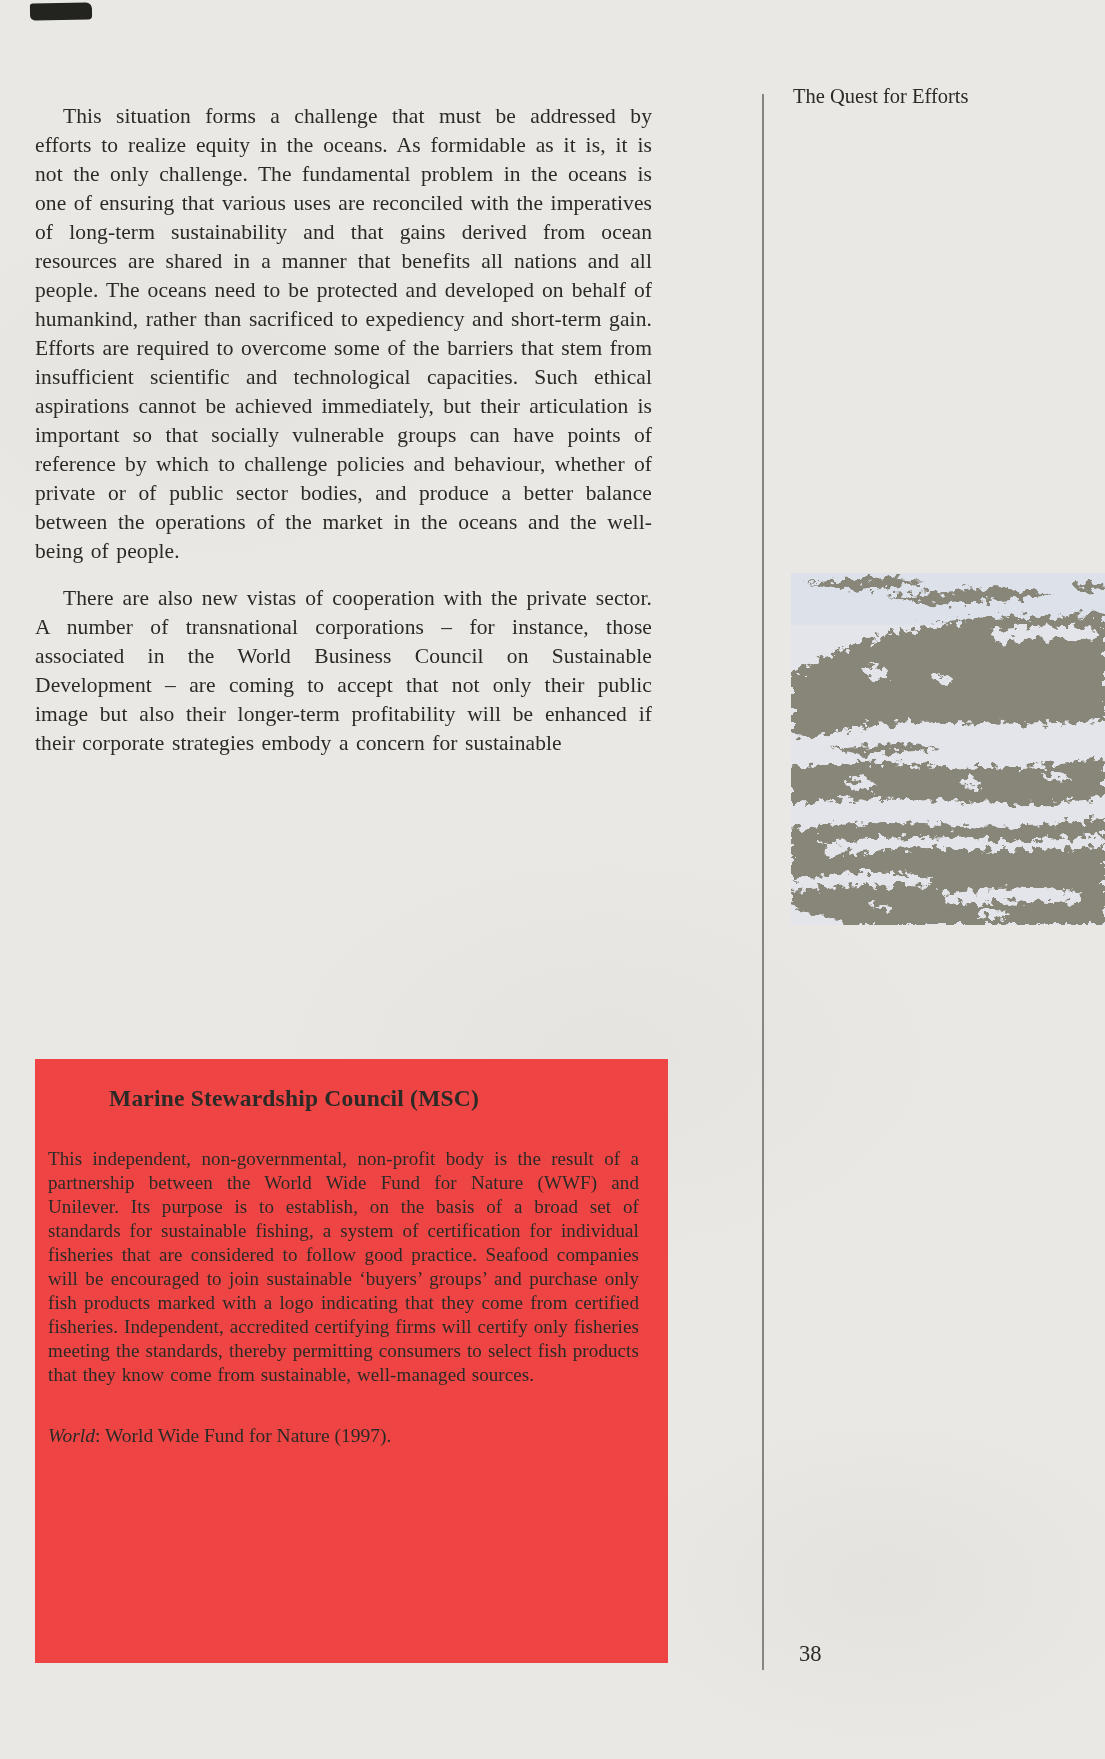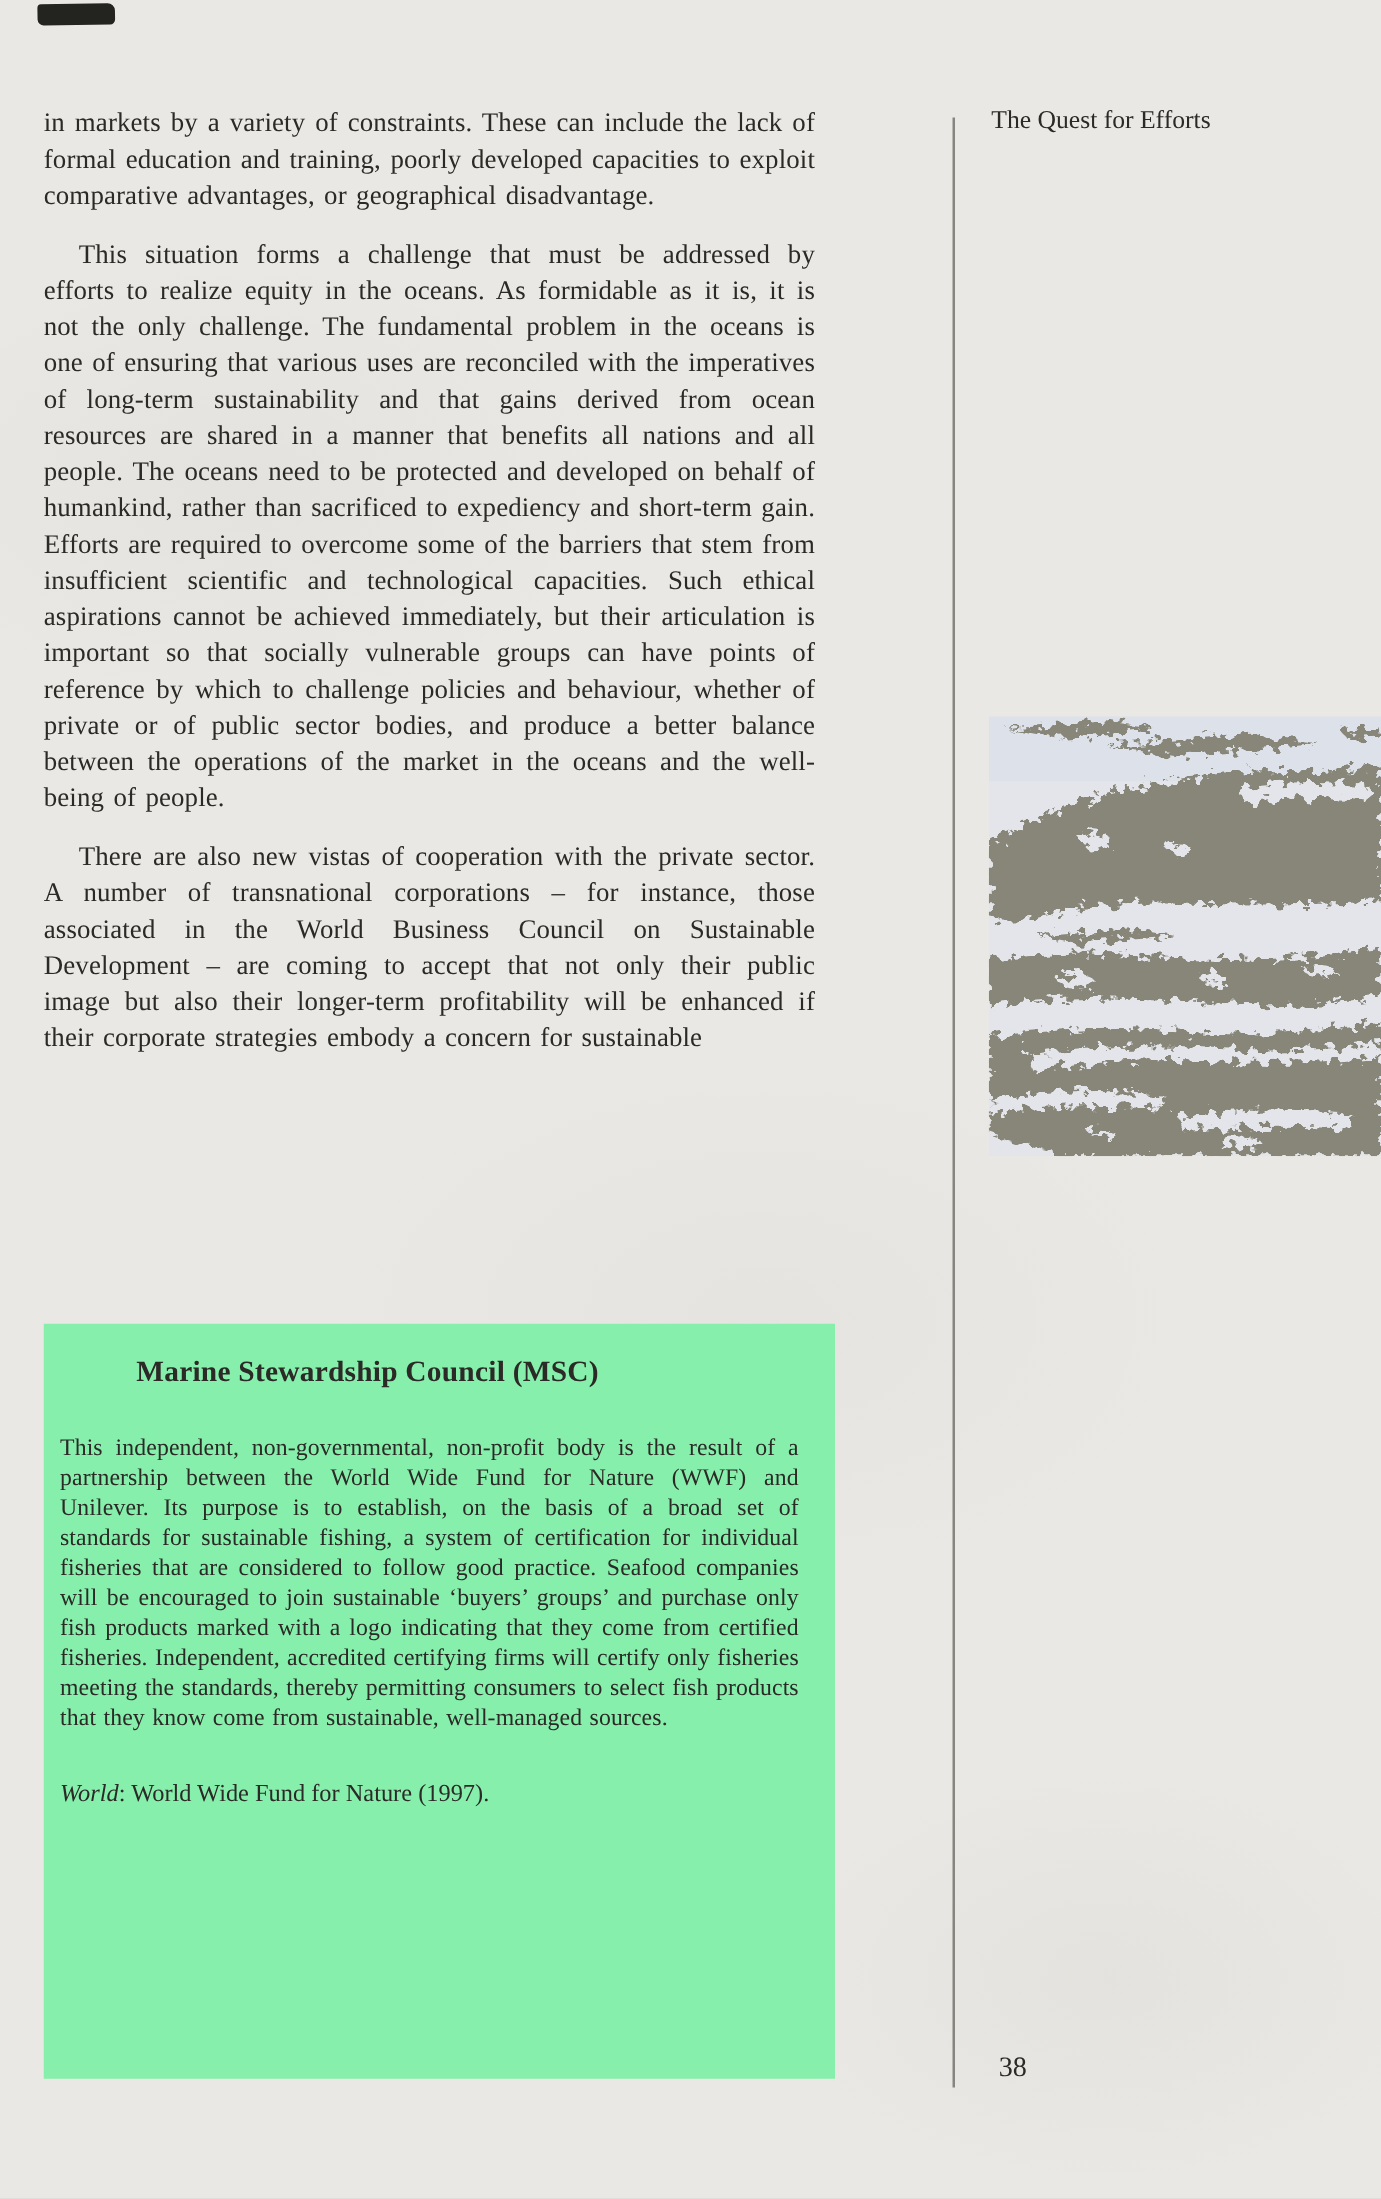--- a/index.html
+++ b/index.html
@@ -40,21 +40,21 @@
     position:absolute;left:793px;top:84px;width:200px;
     font-size:20.5px;line-height:24px;white-space:nowrap;
   }
   .wave-figure{
     position:absolute;left:791px;top:573px;width:314px;height:352px;
     overflow:hidden;
   }
   .wave-figure svg{display:block;width:100%;height:100%;}
   .msc-box{
     position:absolute;left:35px;top:1059px;width:633px;height:604px;
-    background:#86efac;
+    background:#ef4444;
     box-sizing:border-box;
     padding:24px 16px 0 13px;
   }
   .msc-box h2{
     margin:0 0 0 0;
     padding-right:112px;
     text-align:center;
     font-size:23.5px;line-height:30px;
     font-weight:bold;
     letter-spacing:0.2px;
@@ -75,21 +75,20 @@
   }
 </style>
 </head>
 <body>
 
 <div class="page">
 
   <div class="scan-smudge"></div>
 
   <div class="main-col">
-    <p>in markets by a variety of constraints. These can include the lack of formal education and training, poorly developed capacities to exploit comparative advantages, or geographical disadvantage.</p>
     <p class="indent">This situation forms a challenge that must be addressed by efforts to realize equity in the oceans. As formidable as it is, it is not the only challenge. The fundamental problem in the oceans is one of ensuring that various uses are reconciled with the imperatives of long-term sustainability and that gains derived from ocean resources are shared in a manner that benefits all nations and all people. The oceans need to be protected and developed on behalf of humankind, rather than sacrificed to expediency and short-term gain. Efforts are required to overcome some of the barriers that stem from insufficient scientific and technological capacities. Such ethical aspirations cannot be achieved immediately, but their articulation is important so that socially vulnerable groups can have points of reference by which to challenge policies and behaviour, whether of private or of public sector bodies, and produce a better balance between the operations of the market in the oceans and the well-being of people.</p>
     <p class="indent">There are also new vistas of cooperation with the private sector. A number of transnational corporations – for instance, those associated in the World Business Council on Sustainable Development – are coming to accept that not only their public image but also their longer-term profitability will be enhanced if their corporate strategies embody a concern for sustainable</p>
   </div>
 
   <div class="vrule"></div>
 
   <div class="running-head">The Quest for Efforts</div>
 
   <div class="wave-figure" aria-label="Black-and-white halftone photograph of ocean waves">
     <svg viewBox="0 0 314 352" preserveAspectRatio="none">

